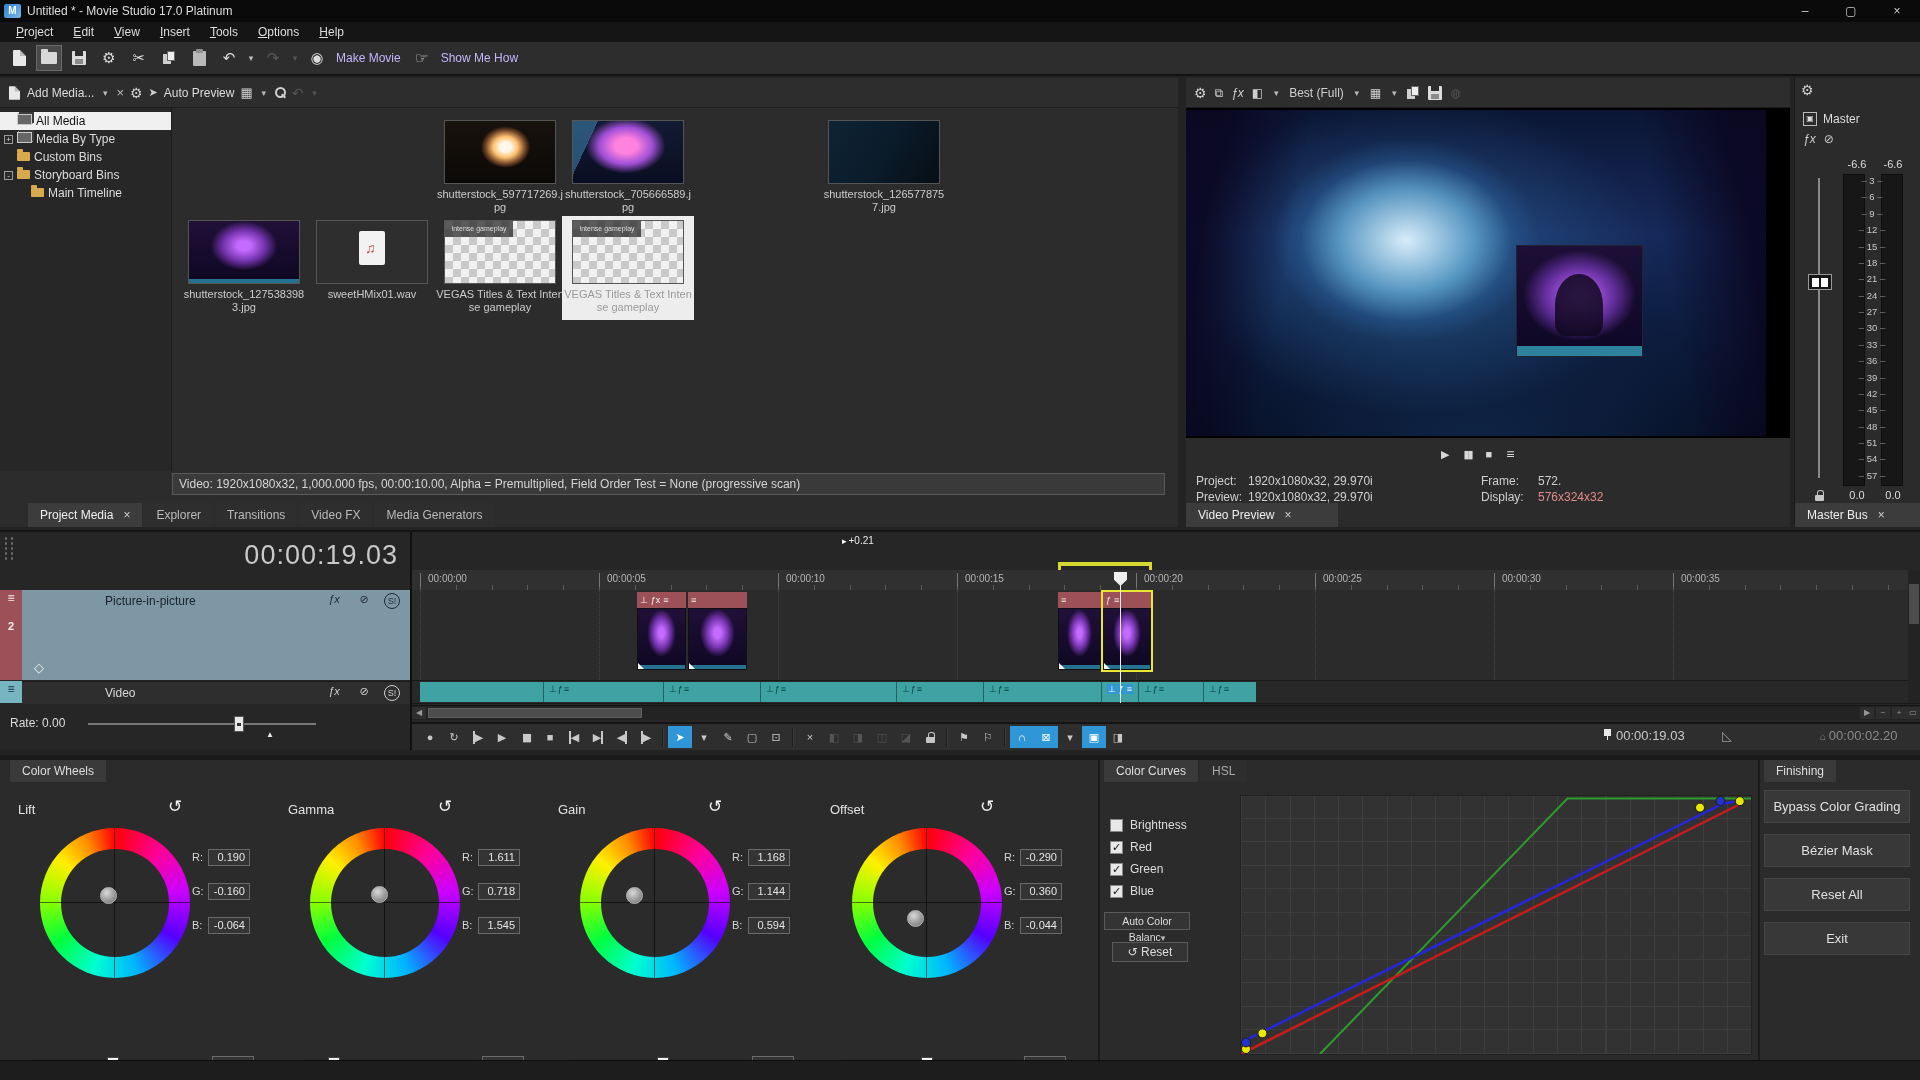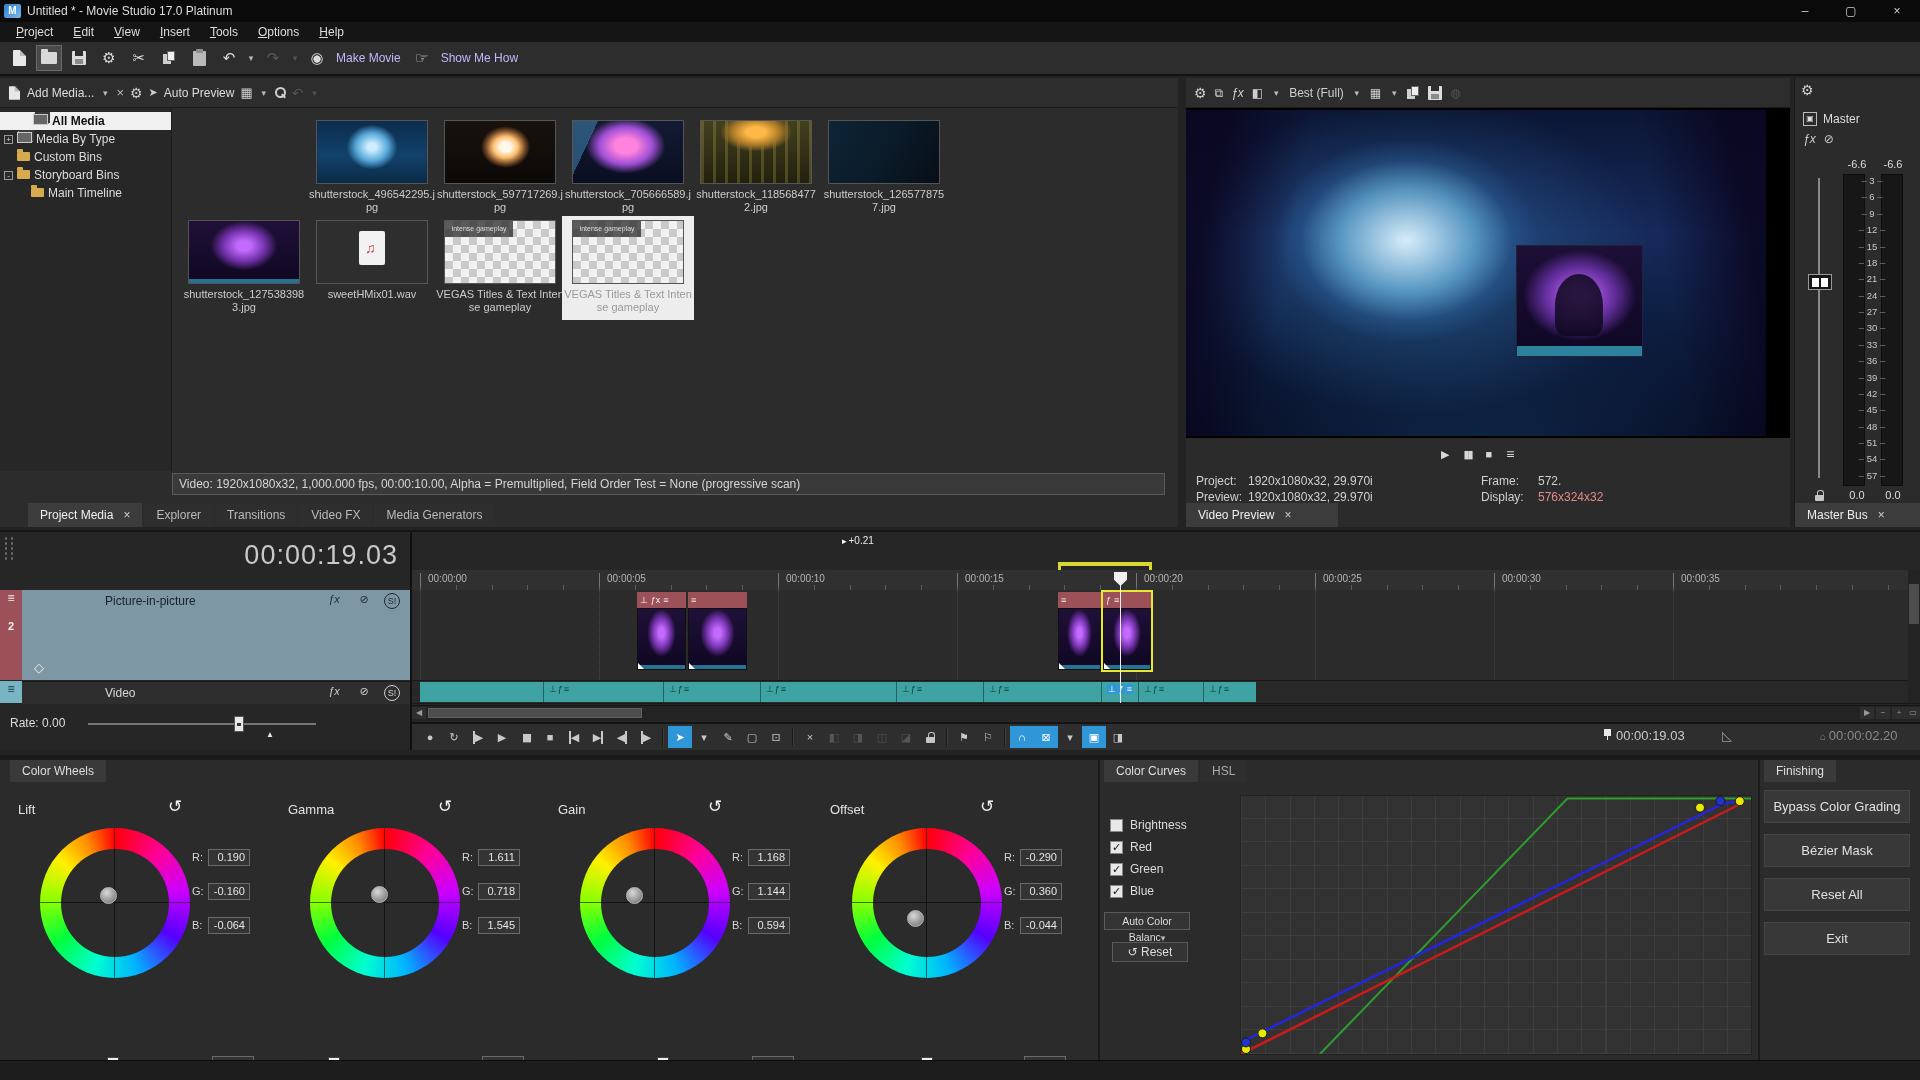--- a/index.html
+++ b/index.html
@@ -281,21 +281,21 @@
       <span style="font-size:14px">⚙</span>
       <span style="font-size:11px">➤</span>
       <span class="mtb">Auto Preview</span>
       <span style="font-size:13px">▦</span>
       <span class="dd">▾</span>
       <span class="mag"></span>
       <span style="color:#555;font-size:14px">↶</span>
       <span class="dd dis">▾</span>
     </div>
     <div id="media-tree" class="abs">
-        <div class="treerow sel" style="padding-left: 20px; font-weight: bold;">
+        <div class="treerow sel" style="padding-left: 4px;">
           <div class="expander none"></div>
           <div><span class="stackico" style="display: inline-block;"></span></div>
           <div style="color: rgb(17, 17, 17); display: inline;">All Media</div>
         </div>
         <div class="treerow" style="padding-left: 4px;">
           <div class="expander">+</div>
           <div><span class="stackico" style="display: inline-block;"></span></div>
           <div style="display: inline;">Media By Type</div>
         </div>
         <div class="treerow" style="padding-left: 4px;">
@@ -308,35 +308,27 @@
           <div><span class="folderico" style="display: inline-block;"></span></div>
           <div style="display: inline;">Storyboard Bins</div>
         </div>
         <div class="treerow" style="padding-left: 18px;">
           <div class="expander none"></div>
           <div><span class="folderico" style="display: inline-block;"></span></div>
           <div style="display: inline;">Main Timeline</div>
         </div>
       </div>
     <div id="media-grid" class="abs" style="left:172px;top:30px;width:1006px;height:363px;">
-        <div class="thumbcell" style="left: 136px; top: 12px; height: 100px;">
-          <div class="thumbimg t-cave"></div>
-          <div class="thumbname">shutterstock_496542295.jpg</div>
-        </div>
         <div class="thumbcell" style="left: 264px; top: 12px; height: 100px;">
           <div class="thumbimg t-explosion"></div>
           <div class="thumbname">shutterstock_597717269.jpg</div>
         </div>
         <div class="thumbcell" style="left: 392px; top: 12px; height: 100px;">
           <div class="thumbimg t-monitors"></div>
           <div class="thumbname">shutterstock_705666589.jpg</div>
-        </div>
-        <div class="thumbcell" style="left: 520px; top: 12px; height: 100px;">
-          <div class="thumbimg t-maze"></div>
-          <div class="thumbname">shutterstock_1185684772.jpg</div>
         </div>
         <div class="thumbcell" style="left: 648px; top: 12px; height: 100px;">
           <div class="thumbimg t-darkblue"></div>
           <div class="thumbname">shutterstock_1265778757.jpg</div>
         </div>
         <div class="thumbcell" style="left: 8px; top: 112px; height: 100px;">
           <div class="thumbimg t-streamer"></div>
           <div class="thumbname">shutterstock_1275383983.jpg</div>
         </div>
         <div class="thumbcell" style="left: 136px; top: 112px; height: 100px;">

